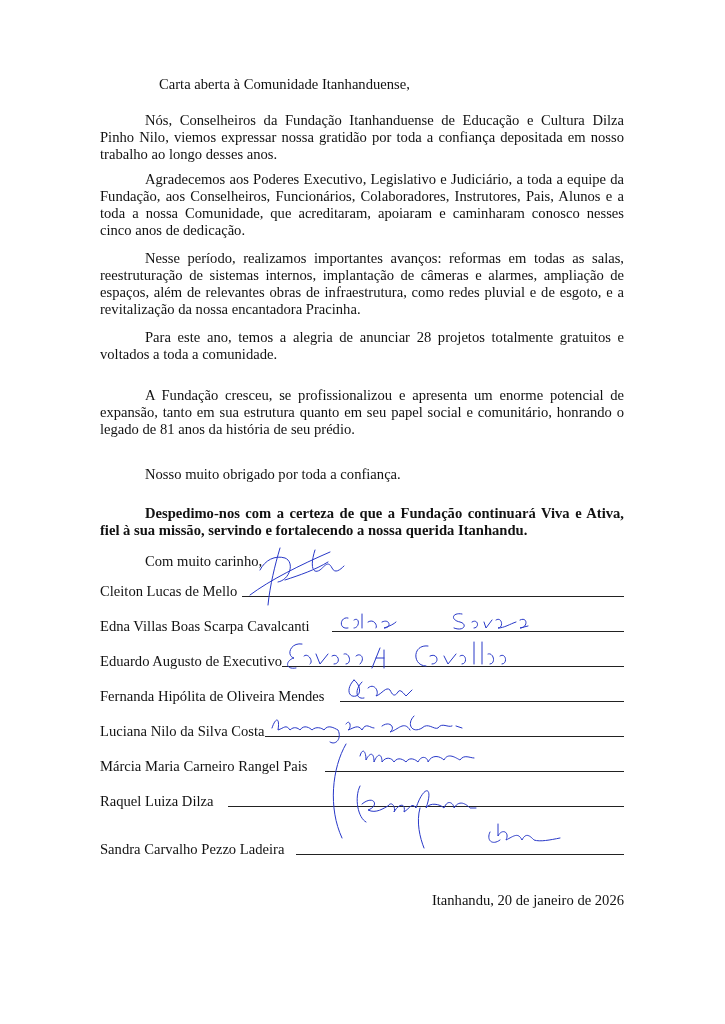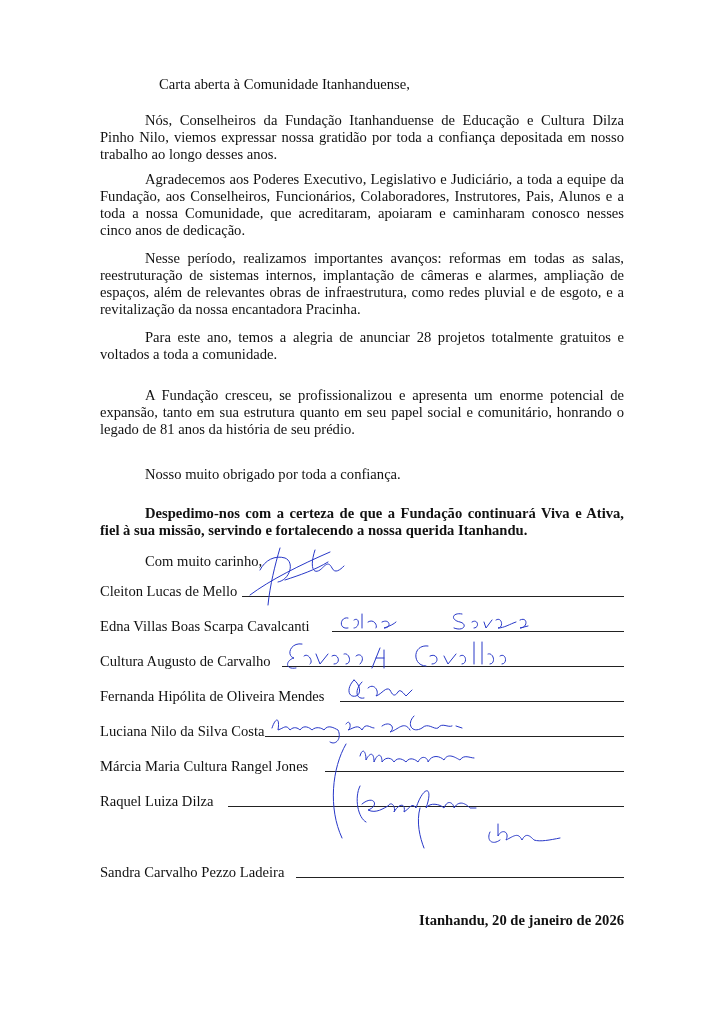--- a/index.html
+++ b/index.html
@@ -35,40 +35,40 @@
 
   <div class="sig-row" style="top:578px;">
     <span class="sig-name">Cleiton Lucas de Mello</span>
     <span class="sig-line" style="left:142px;"></span>
   </div>
   <div class="sig-row" style="top:613px;">
     <span class="sig-name">Edna Villas Boas Scarpa Cavalcanti</span>
     <span class="sig-line" style="left:232px;"></span>
   </div>
   <div class="sig-row" style="top:648px;">
-    <span class="sig-name">Cultura Augusto de Carvalho</span>
+    <span class="sig-name">Eduardo Augusto de Executivo</span>
     <span class="sig-line" style="left:182px;"></span>
   </div>
   <div class="sig-row" style="top:683px;">
     <span class="sig-name">Fernanda Hipólita de Oliveira Mendes</span>
     <span class="sig-line" style="left:240px;"></span>
   </div>
   <div class="sig-row" style="top:718px;">
     <span class="sig-name">Luciana Nilo da Silva Costa</span>
     <span class="sig-line" style="left:165px;"></span>
   </div>
   <div class="sig-row" style="top:753px;">
-    <span class="sig-name">Márcia Maria Cultura Rangel Jones</span>
+    <span class="sig-name">Márcia Maria Carneiro Rangel Pais</span>
     <span class="sig-line" style="left:225px;"></span>
   </div>
   <div class="sig-row" style="top:788px;">
     <span class="sig-name">Raquel Luiza Dilza</span>
     <span class="sig-line" style="left:128px;"></span>
   </div>
-  <div class="sig-row" style="top:859px;">
+  <div class="sig-row" style="top:836px;">
     <span class="sig-name">Sandra Carvalho Pezzo Ladeira</span>
     <span class="sig-line" style="left:196px;"></span>
   </div>
 
   <svg class="sig-mark" style="left:140px; top:540px;" width="130" height="70">
     <path d="M40 8 C35 25 30 45 28 65 M20 30 C25 20 35 15 45 18 C55 22 50 40 38 42 M10 55 C30 40 60 25 90 12 M45 40 C60 35 75 30 88 22 M75 10 C70 25 72 35 80 30 C85 26 88 20 92 28 C95 34 100 30 104 26"></path>
   </svg>
   <svg class="sig-mark" style="left:232px; top:606px;" width="220" height="30">
     <path d="M16 12 C8 10 6 24 16 22 M22 14 C28 10 28 22 22 22 M30 8 L30 22 M36 16 C42 12 46 20 44 22 M50 16 C58 12 60 22 52 22 C58 20 62 18 64 16 M130 8 C120 6 118 14 128 16 C136 18 132 26 122 22 M140 16 C146 12 148 22 142 22 M152 16 L154 22 L160 14 M164 14 C170 10 172 22 166 22 C172 22 178 18 184 16 M188 14 C196 10 196 22 188 22 L196 20"></path>
   </svg>
@@ -84,14 +84,14 @@
   <svg class="sig-mark" style="left:220px; top:738px;" width="170" height="110">
     <path d="M26 6 C12 30 8 70 22 100 M40 18 C42 10 46 12 46 22 C50 14 54 14 54 24 C58 14 62 16 62 24 C66 18 72 20 74 24 C78 18 84 22 86 24 C90 18 96 22 98 24 C102 16 108 20 108 24 C112 16 120 18 124 22 C128 14 136 20 140 22 C144 16 150 20 154 20"></path>
   </svg>
   <svg class="sig-mark" style="left:250px; top:778px;" width="170" height="80">
     <path d="M10 8 C4 20 8 40 16 44 M12 26 C24 16 30 28 18 32 C26 36 34 30 38 28 C42 22 46 30 44 34 C50 24 56 26 54 34 C60 30 62 24 66 30 C74 6 84 8 76 30 C80 24 90 26 94 30 C98 20 104 26 104 30 C110 20 118 28 120 30 L126 30 M70 30 C66 44 70 60 74 70"></path>
   </svg>
   <svg class="sig-mark" style="left:380px; top:818px;" width="90" height="36">
     <path d="M10 14 C6 22 12 28 20 22 M18 6 L18 18 C22 10 30 14 26 22 C34 18 38 14 42 22 C46 14 50 18 54 22 C60 24 70 22 80 20"></path>
   </svg>
 
-  <div class="date" style="top:912px;font-weight:bold;">Itanhandu, 20 de janeiro de 2026</div>
+  <div class="date" style="top:892px;">Itanhandu, 20 de janeiro de 2026</div>
 </div>
 
 </body></html>

